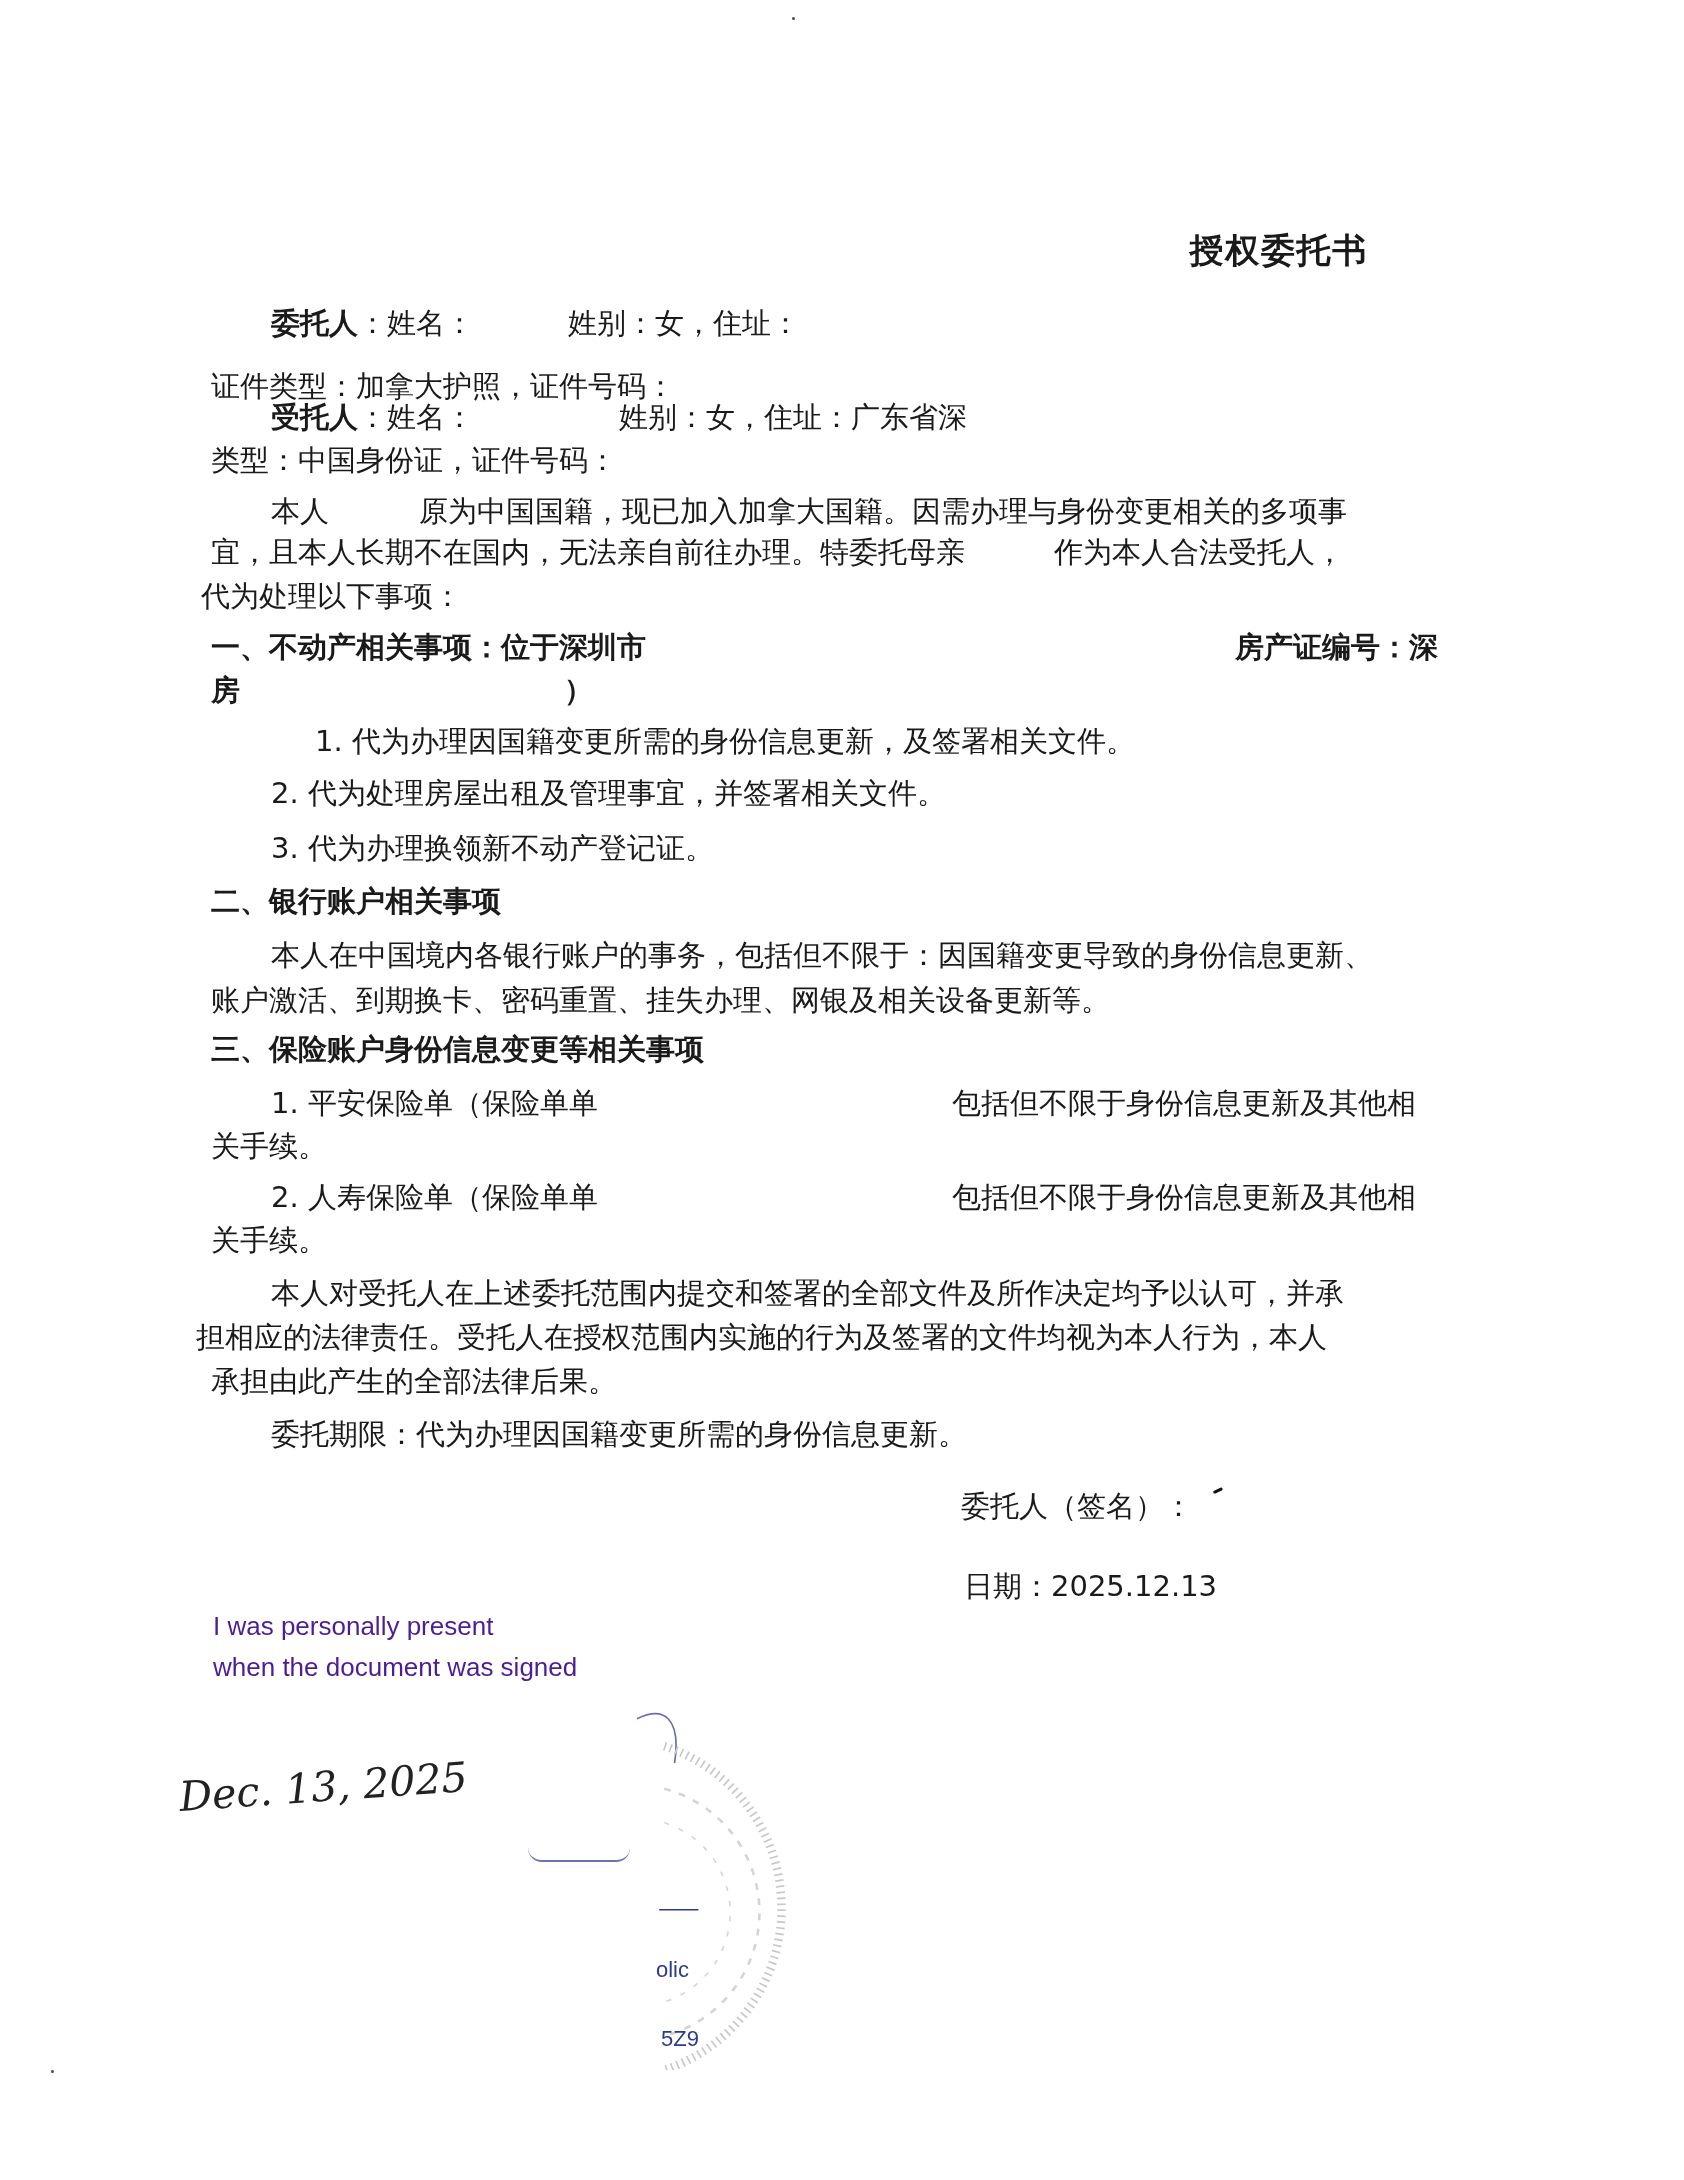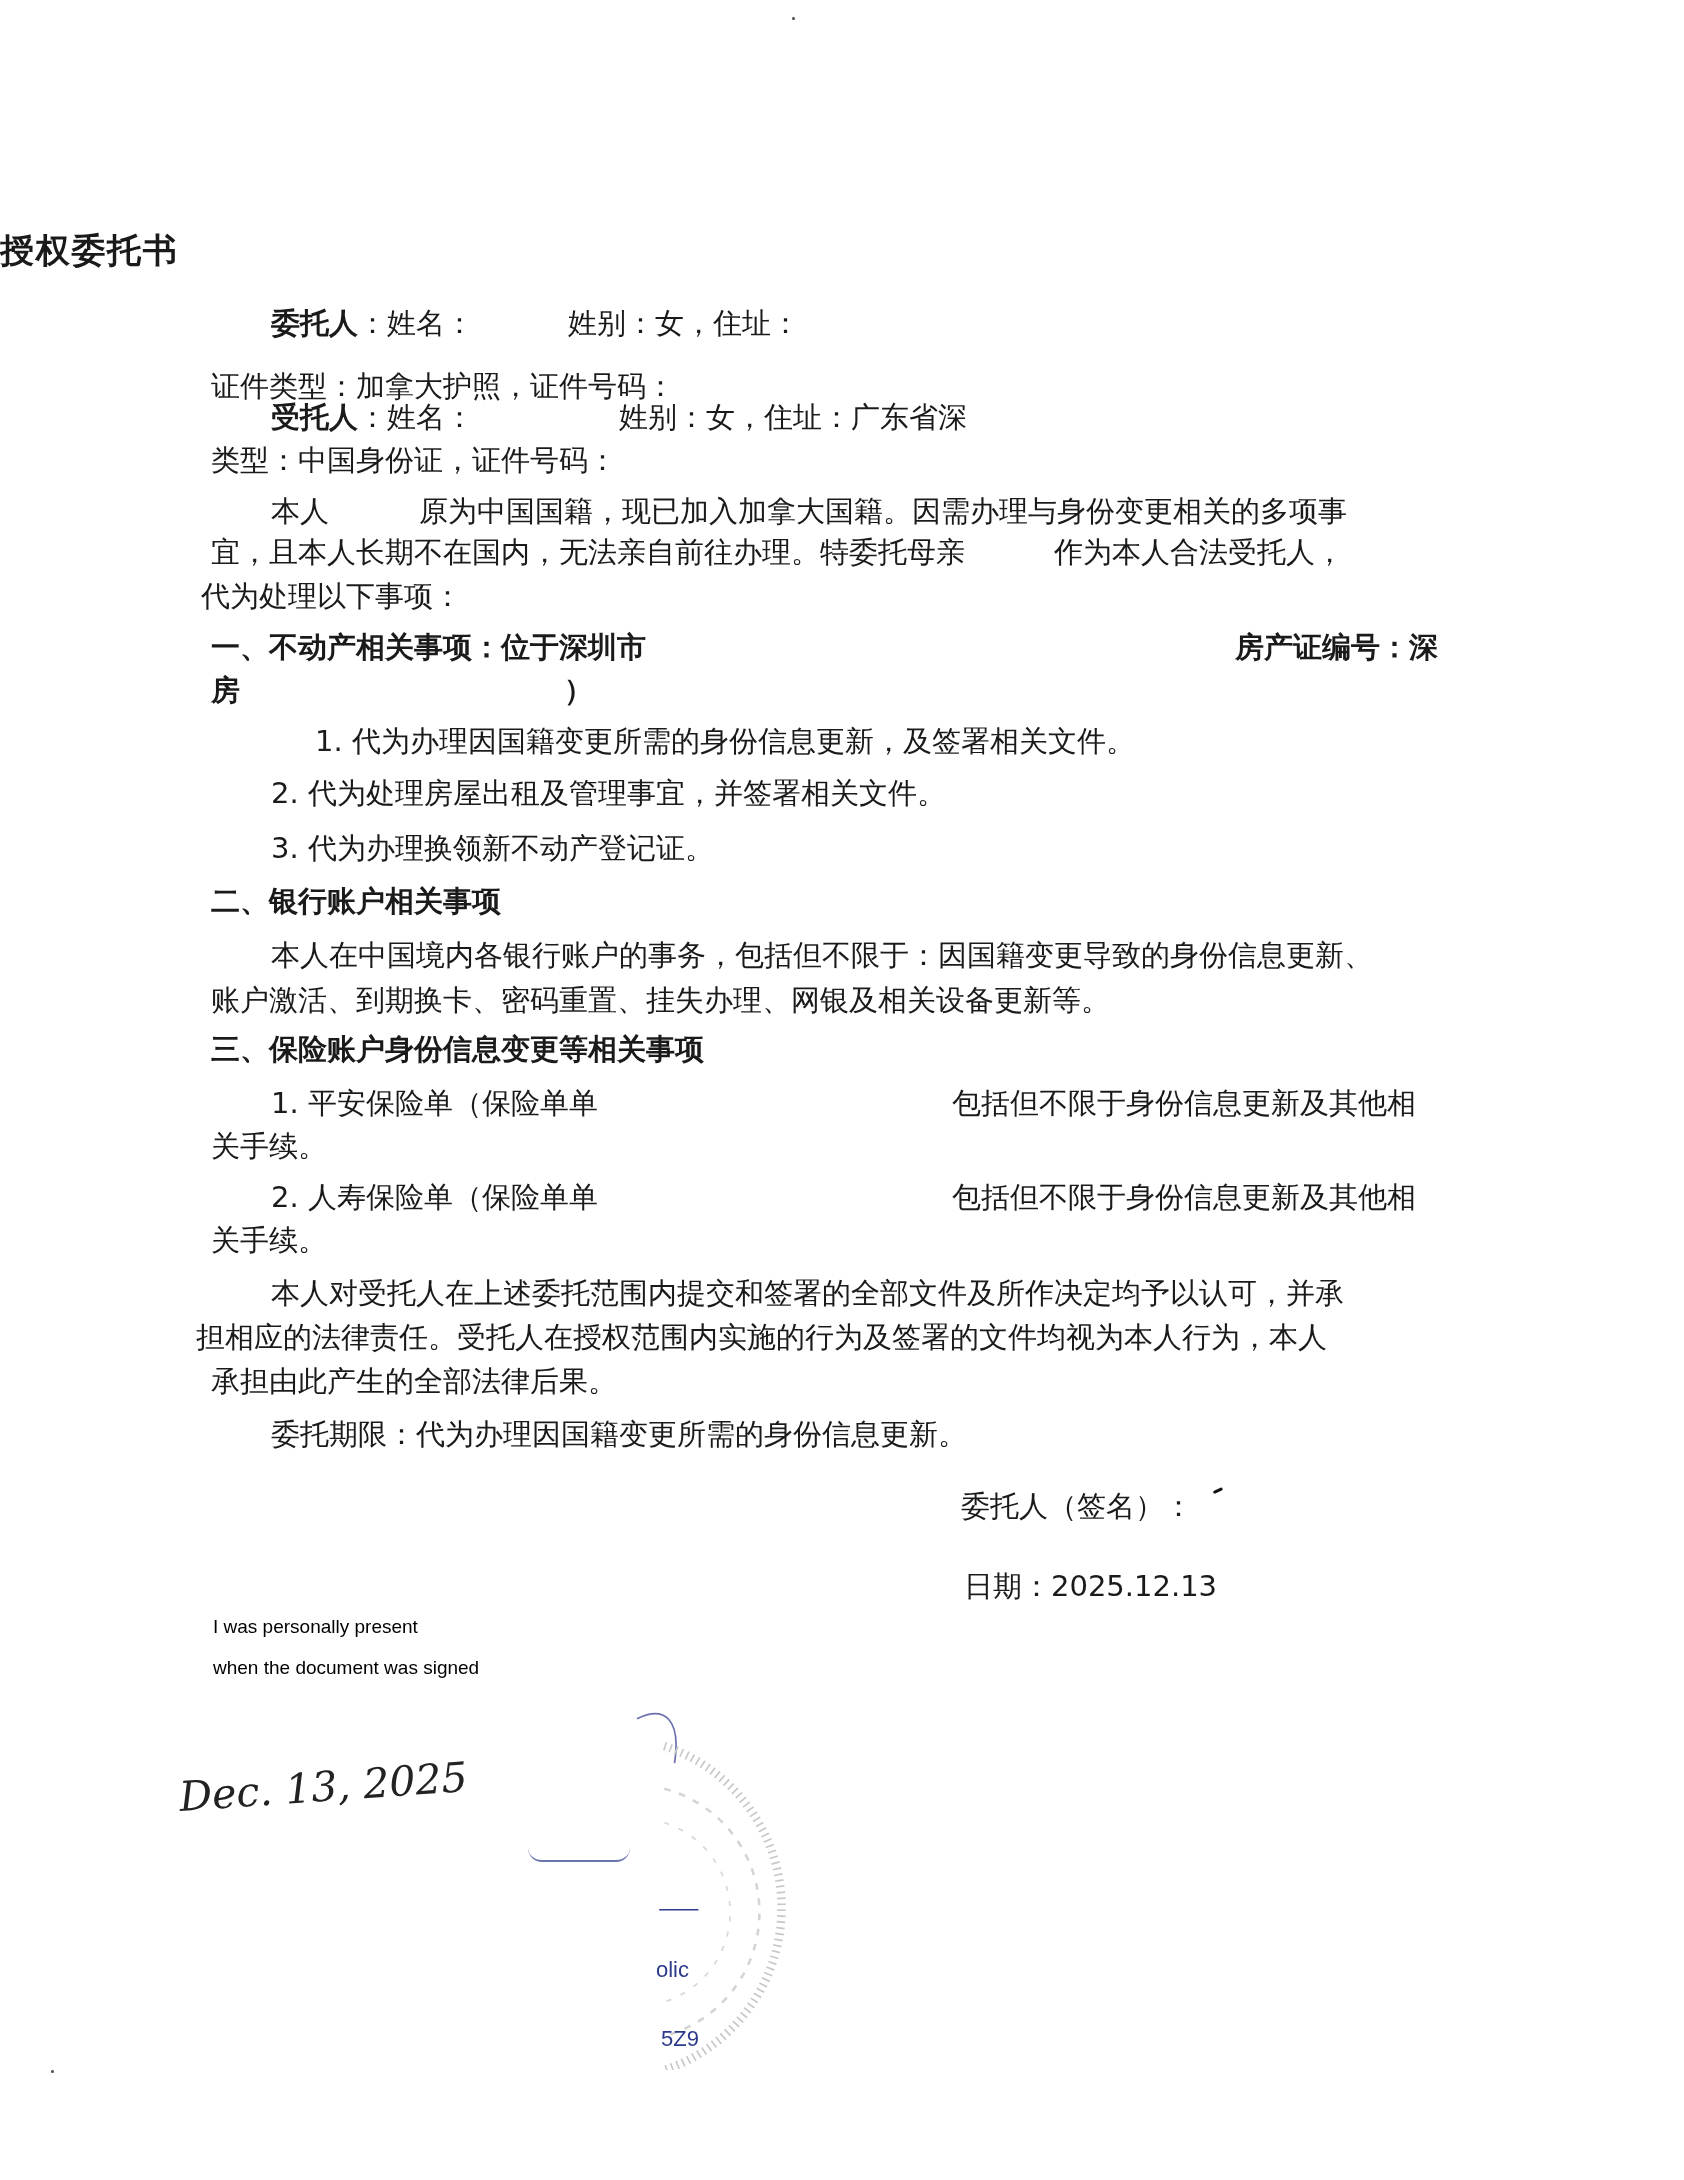--- a/index.html
+++ b/index.html
@@ -1,23 +1,23 @@
 <!DOCTYPE html>
 <html style="font-size:13.6px"><head>
 <meta charset="utf-8">
 <style>
   html, body { margin: 0; padding: 0; background: #ffffff; }
   body { width: 1685px; height: 2181px; position: relative; overflow: hidden;
          font-family: "DejaVu Sans", "Liberation Sans", sans-serif; color: #1a1a1a; }
   .abs { position: absolute; white-space: nowrap; }
-  .title { font-size: 34px; font-weight: bold; left: 0; width: 1368px; text-align: left; top: 228px; letter-spacing: 1.7px; }
+  .title { font-size: 34px; font-weight: bold; left: 0; width: 1368px; text-align: right; top: 228px; letter-spacing: 1.7px; }
   .line { font-size: 29px; line-height: 41px; }
   .bold { font-weight: bold; }
   .redact { display: inline-block; background: #ffffff; }
-  .en { font-family: "Liberation Sans", sans-serif; font-size: 19px; line-height: 41px; color: #000000; }
+  .en { font-family: "Liberation Sans", sans-serif; font-size: 26px; line-height: 41px; color: #4c1d95; }
   .handwriting { font-family: "DejaVu Serif", serif; font-style: italic; font-size: 41px; color: #222; transform: rotate(-4deg); }
   .stamp-text { font-family: "Liberation Sans", sans-serif; font-size: 22px; color: #2e3a8c; }
   .seal { position: absolute; left: 613px; top: 1712px; width: 239px; height: 358px; }
   .speck { position: absolute; width: 2.6px; height: 3.4px; background: #555; border-radius: 50%; }
 </style>
 </head>
 <body>
 
 <div class="abs title">授权委托书</div>
 

